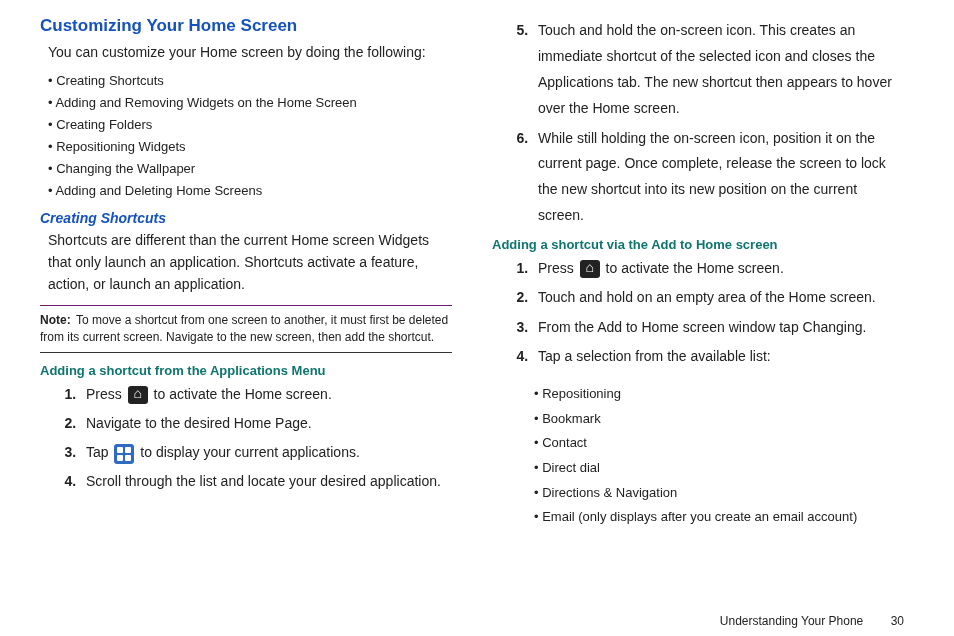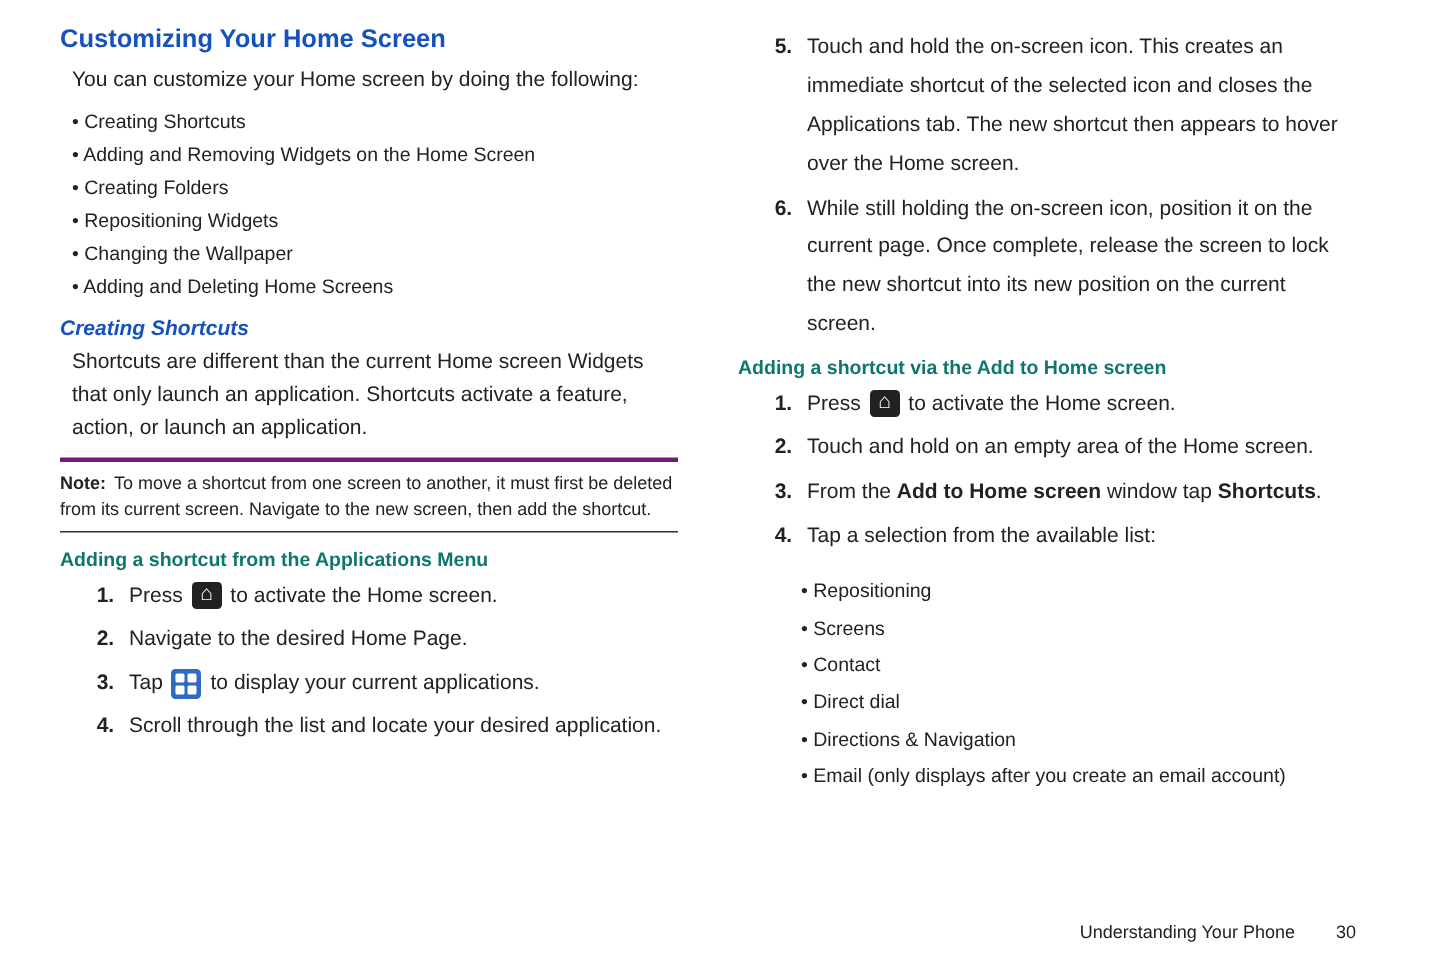--- a/index.html
+++ b/index.html
@@ -62,21 +62,21 @@
     font-size: 13px;
     margin-left: 42px;
     padding: 0;
     list-style: none;
     line-height: 1.9;
   }
   .bullets-small li::before {
     content: "• ";
   }
   .note-block {
-    border-top: 3px solid #701a75;
+    border-top: 1px solid #701a75;
     border-bottom: 1px solid #333;
     padding: 6px 0;
     margin: 10px 0 10px 0;
     font-size: 12px;
     line-height: 1.4;
   }
   .note-block .note-label {
     font-weight: 700;
   }
   .note-body {
@@ -142,21 +142,21 @@
     position: absolute;
     bottom: 8px;
     right: 50px;
     font-size: 12px;
     text-align: center;
   }
   .footer .pagenum {
     display: inline-block;
     margin-left: 24px;
   }
-  .strong { font-weight: 700; }
+  .strong { font-weight: 400; }
 </style>
 </head>
 <body>
 
 <div class="page">
   <div class="columns">
 
     <div class="col">
       <div class="section-heading">Customizing Your Home Screen</div>
       <div class="body-text">You can customize your Home screen by doing the following:</div>
@@ -198,28 +198,28 @@
       </ol>
 
       <div class="subsub-heading">Adding a shortcut via the Add to Home screen</div>
 
       <ol class="steps">
         <li>
           <span>Press </span><span class="icon-home"></span><span> to activate the Home screen.</span>
         </li>
         <li>Touch and hold on an empty area of the Home screen.</li>
         <li>
-          <span>From the </span><span class="strong">Add to Home screen</span><span> window tap </span><span class="strong">Shortcuts</span><span>.</span>
+          <span>From the </span><span class="strong">Add to Home screen</span><span> window tap </span><span class="strong">Changing</span><span>.</span>
         </li>
         <li>Tap a selection from the available list:</li>
       </ol>
 
       <ul class="bullets-small">
         <li>Repositioning</li>
-        <li>Screens</li>
+        <li>Bookmark</li>
         <li>Contact</li>
         <li>Direct dial</li>
         <li>Directions &amp; Navigation</li>
         <li>Email (only displays after you create an email account)</li>
       </ul>
     </div>
   </div>
 
   <div class="footer">
     <span>Understanding Your Phone</span>

